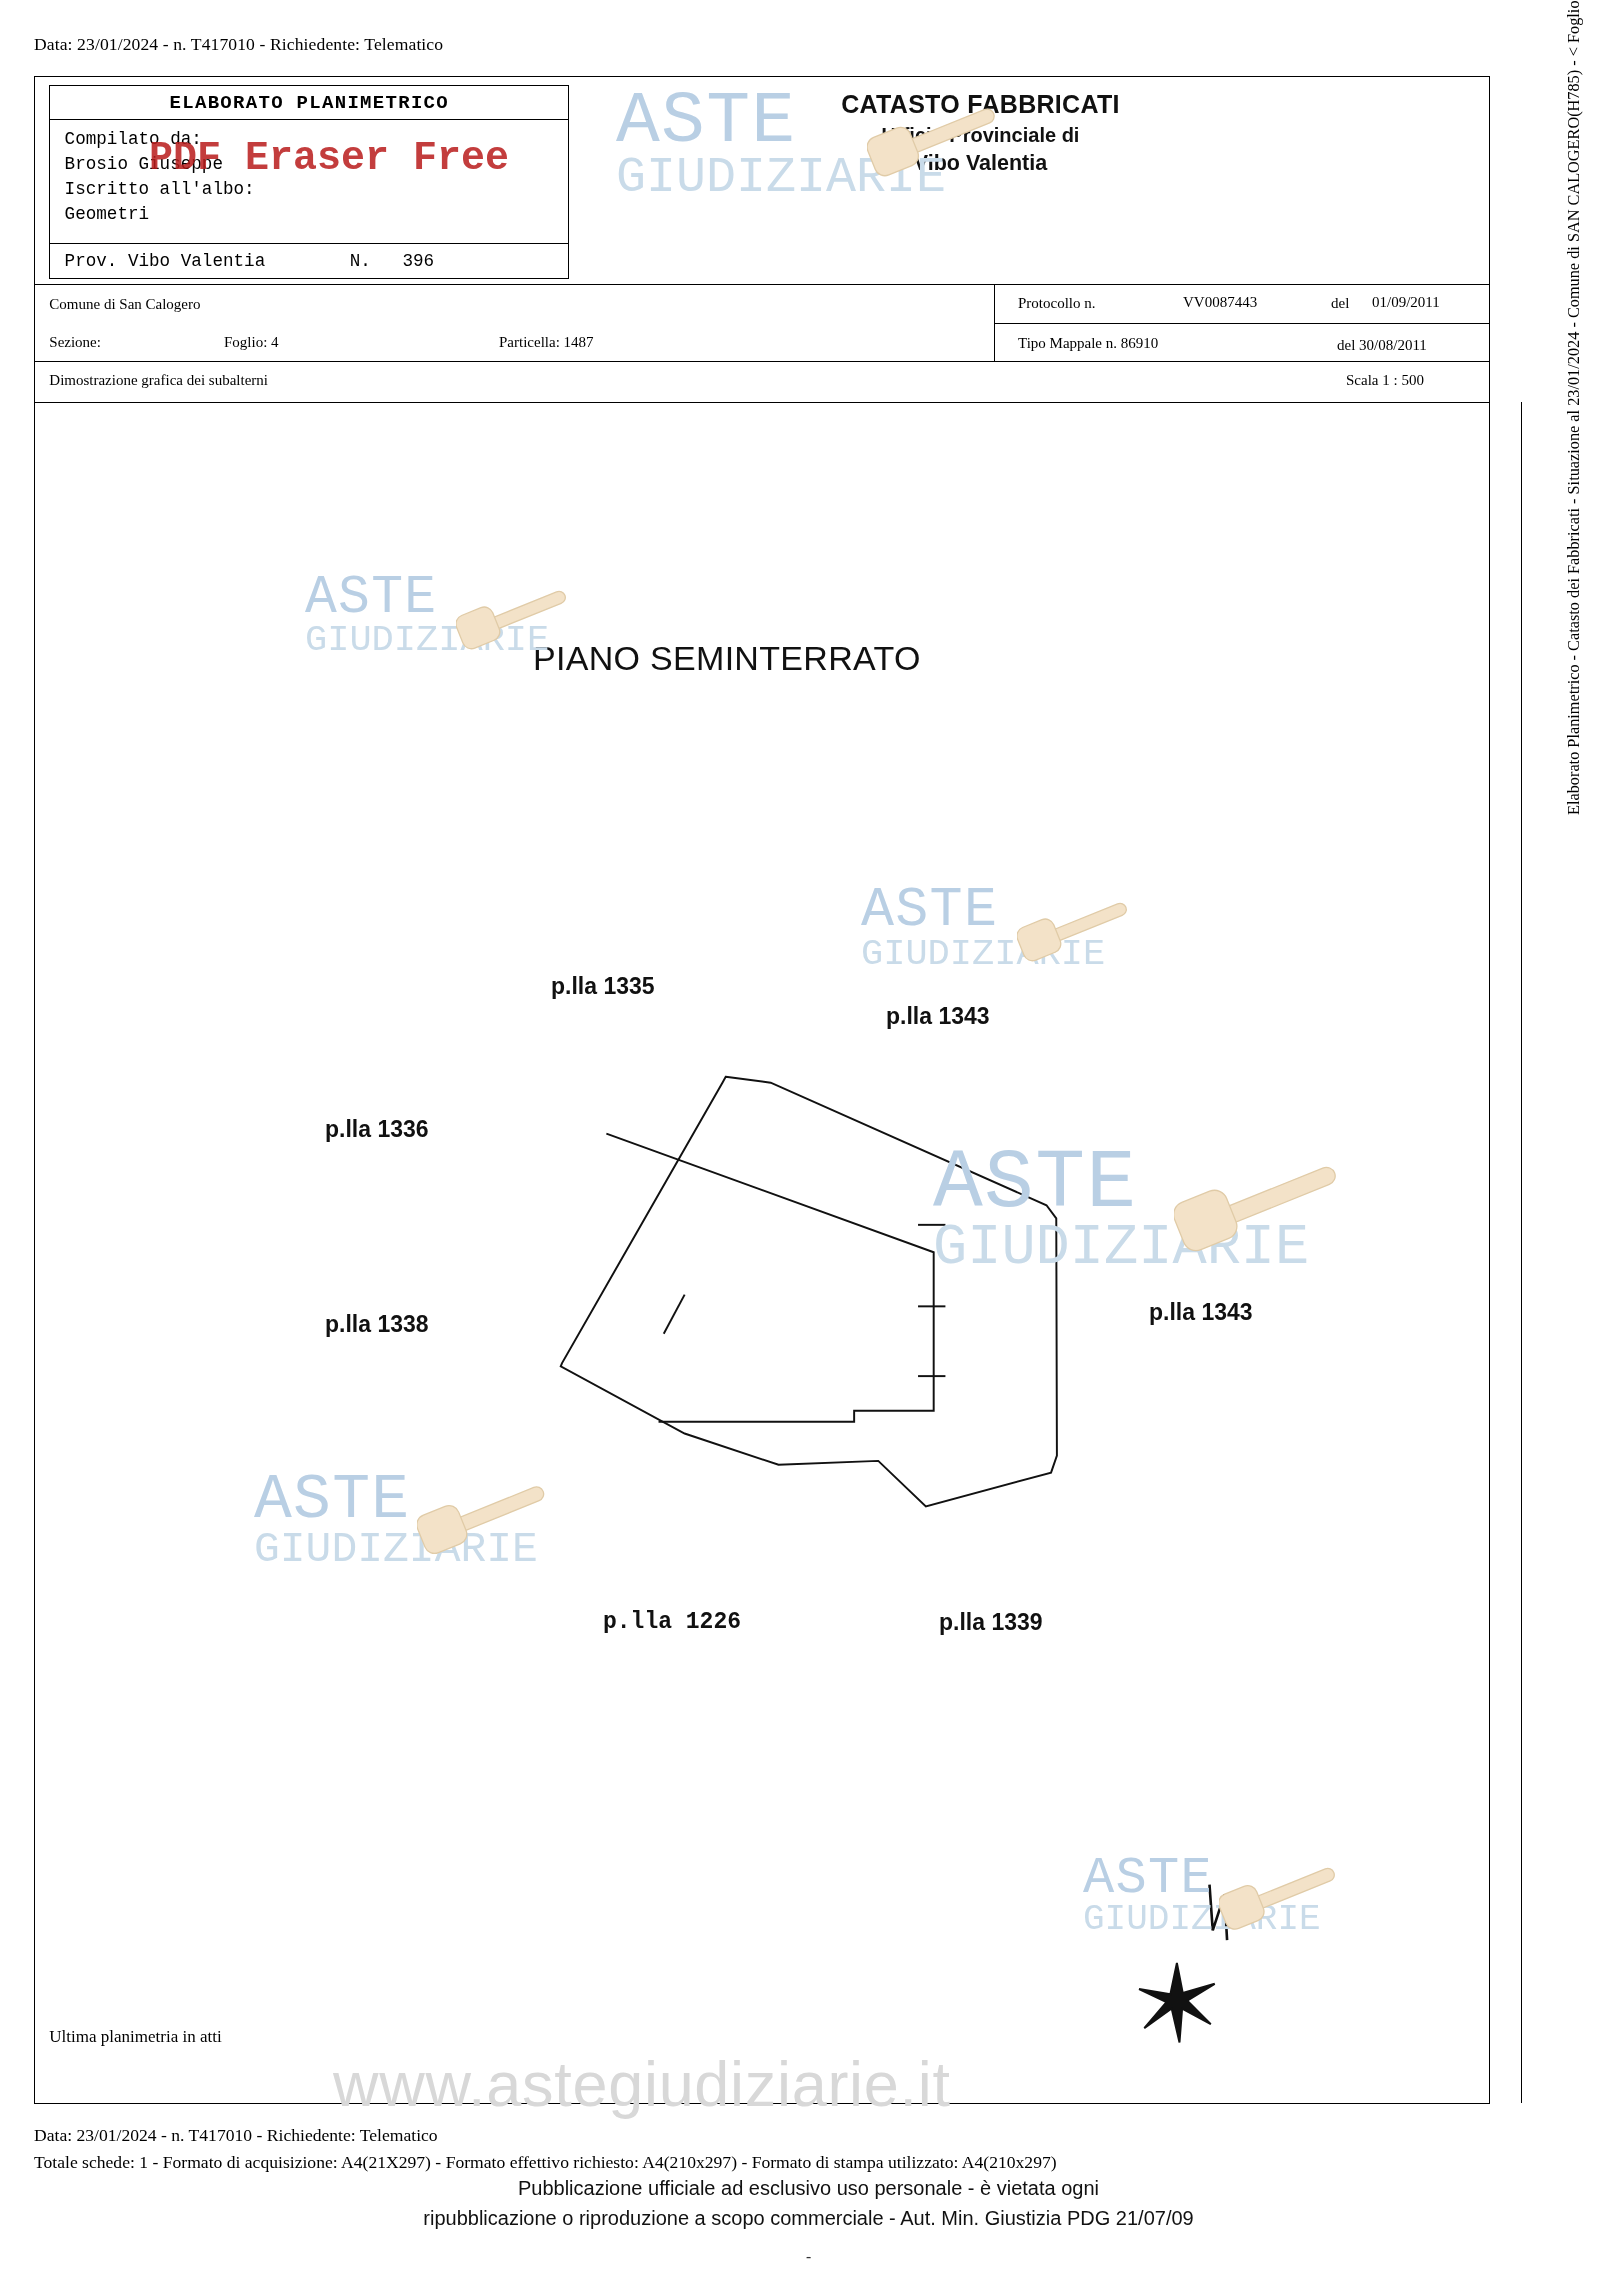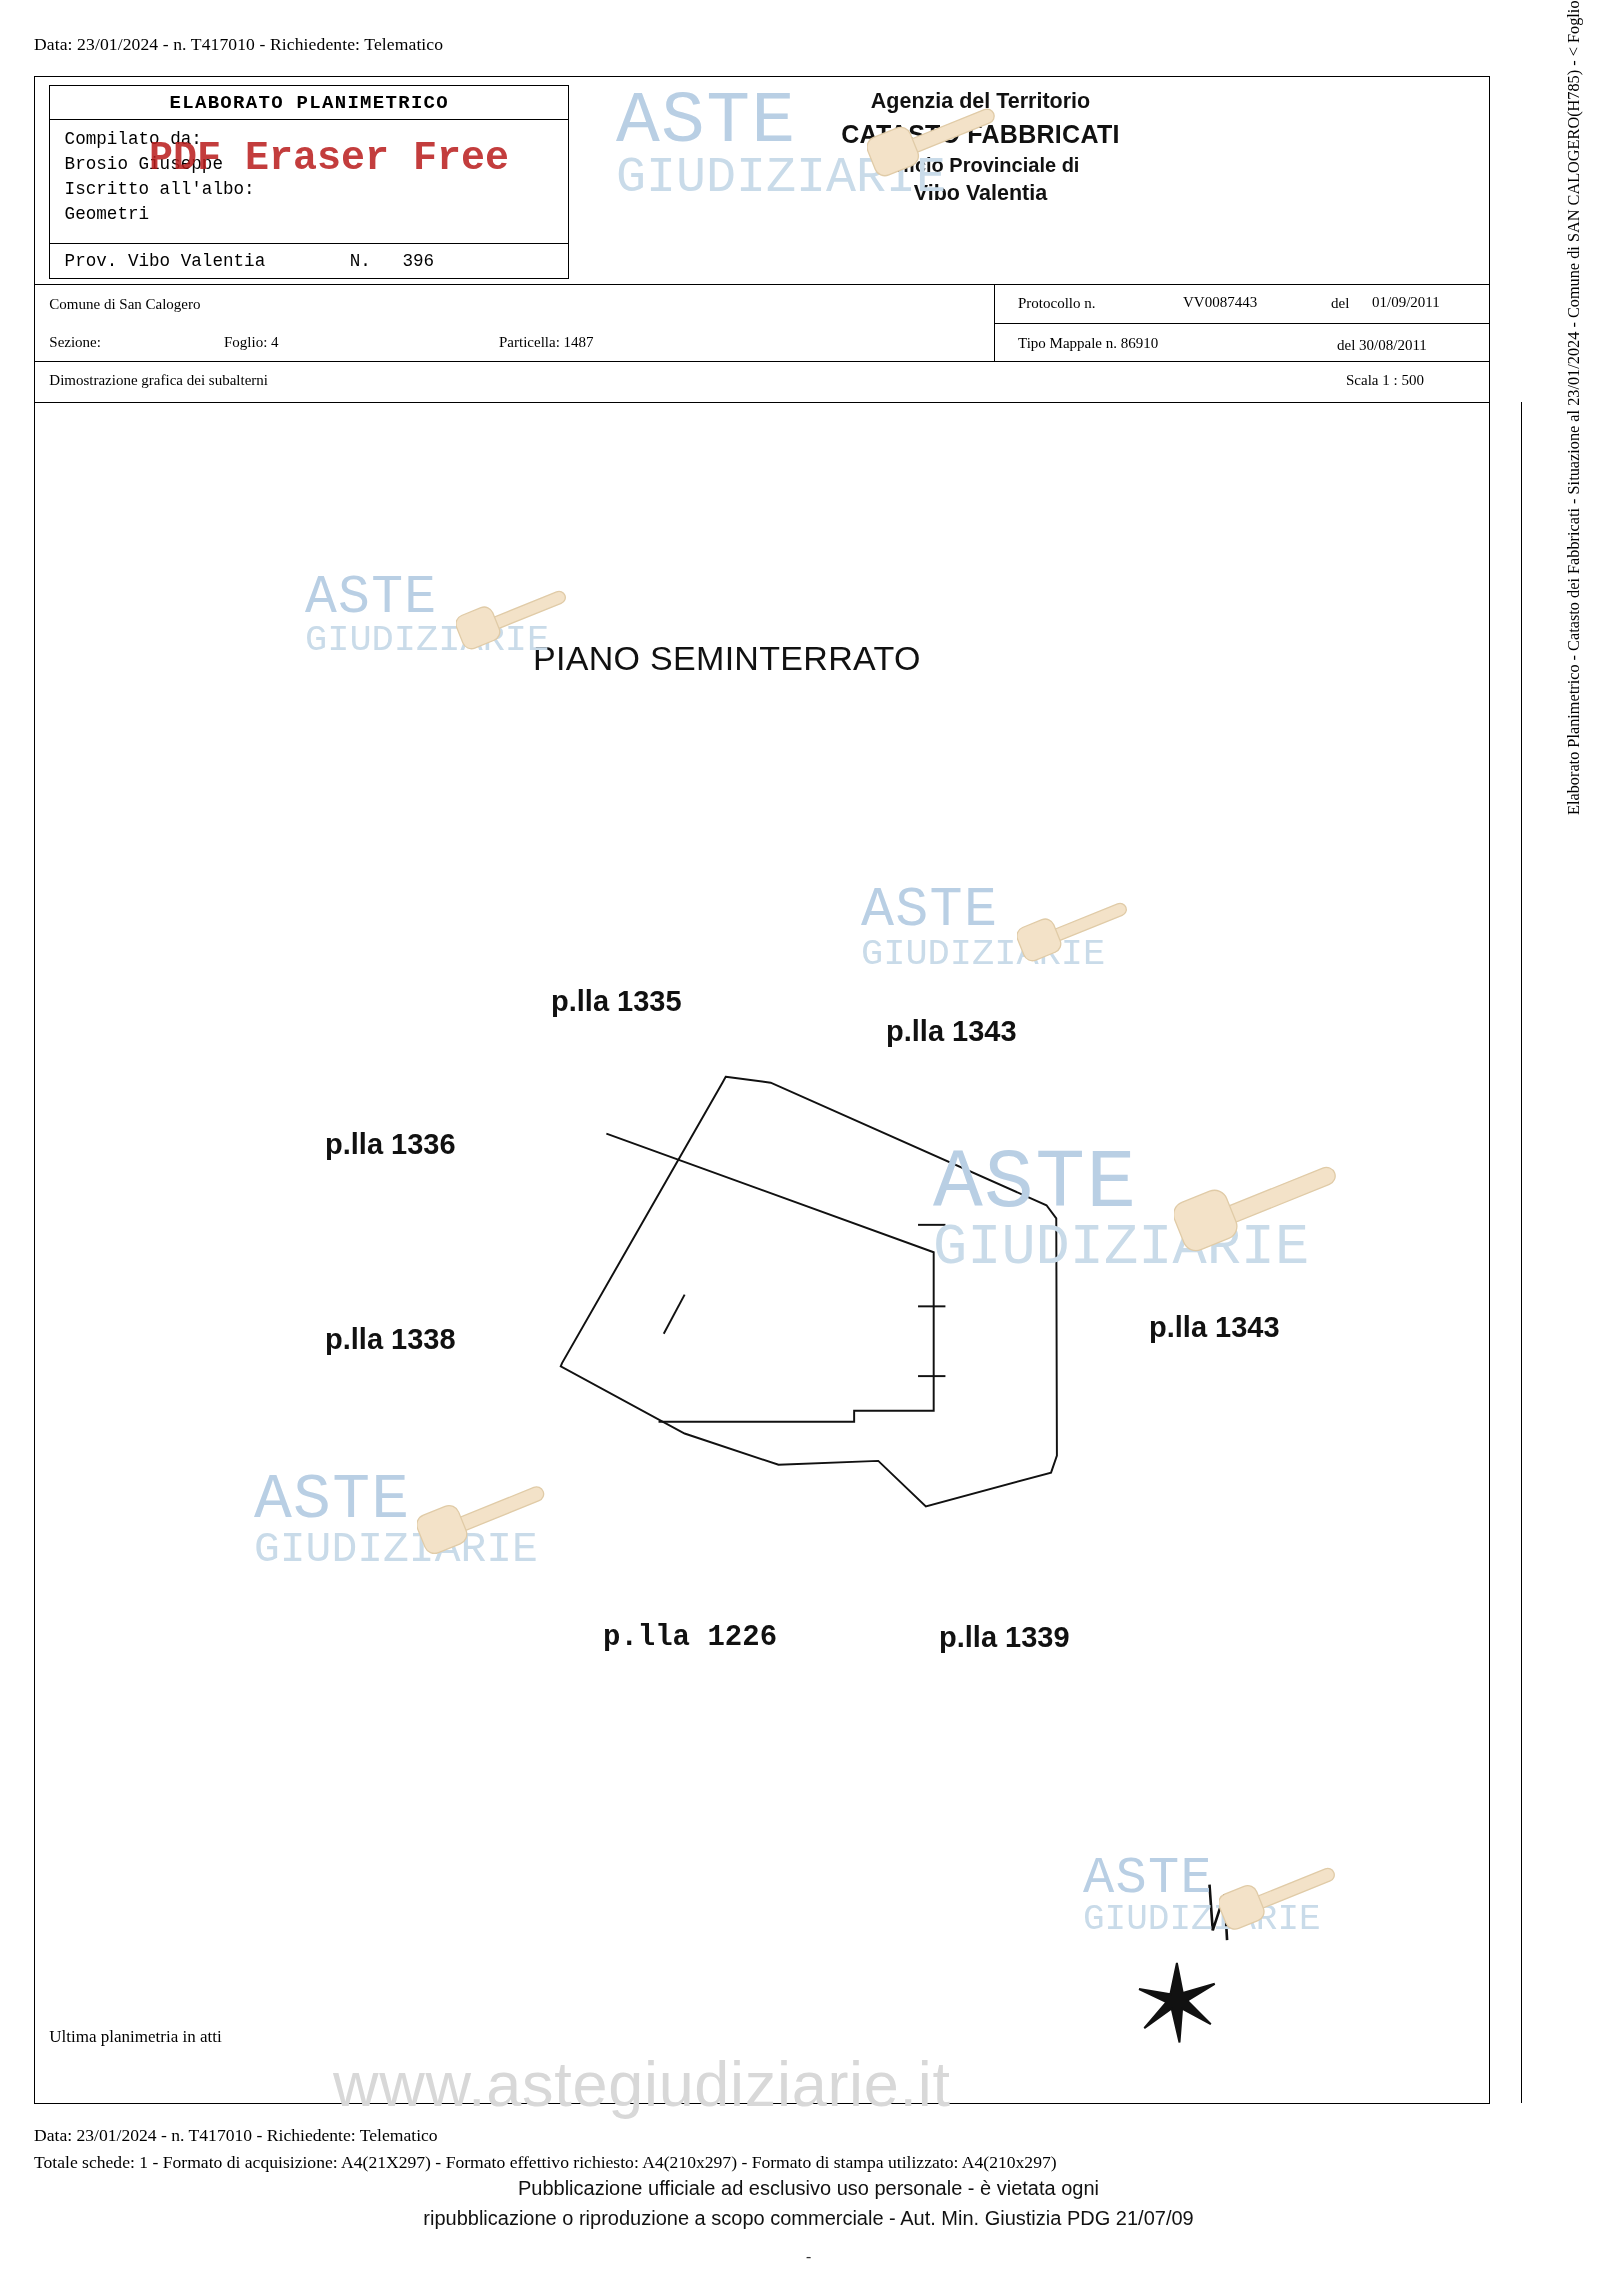--- a/index.html
+++ b/index.html
@@ -131,25 +131,24 @@
     left: 533px;
     top: 639px;
     font-family: "Liberation Sans", sans-serif;
     font-size: 34px;
     letter-spacing: 0.3px;
     color: #111;
   }
   .plabel {
     position: absolute;
     font-family: "Liberation Sans", sans-serif;
-    font-size: 29px;
+    font-size: 23px;
     font-weight: bold;
     color: #111;
     white-space: nowrap;
-    margin-top: 12px;
   }
 
   
   .side-strip {
     position: absolute;
     left: 1564px;
     top: 815px;
     width: 783px;
     transform: rotate(-90deg);
     transform-origin: 0 0;
@@ -248,21 +247,20 @@
     <div class="ep-lines">
       <div>Compilato da:</div>
       <div>Brosio Giuseppe</div>
       <div>Iscritto all'albo:</div>
       <div>Geometri</div>
     </div>
     <div class="ep-prov">Prov. Vibo Valentia        N.   396</div>
   </div>
 
   <div class="agency">
-    <div class="a1">Agenzia del Territorio</div>
     <div class="a2">CATASTO FABBRICATI</div>
     <div class="a3">Ufficio Provinciale di</div>
     <div class="a4">Vibo Valentia</div>
   </div>
 
   <div class="row-band band-a"></div>
   <div class="vdiv"></div>
   <div class="hdiv-right"></div>
 
   <div class="cell-text" style="left:14.3px; top:219px;">Comune di San Calogero</div>

